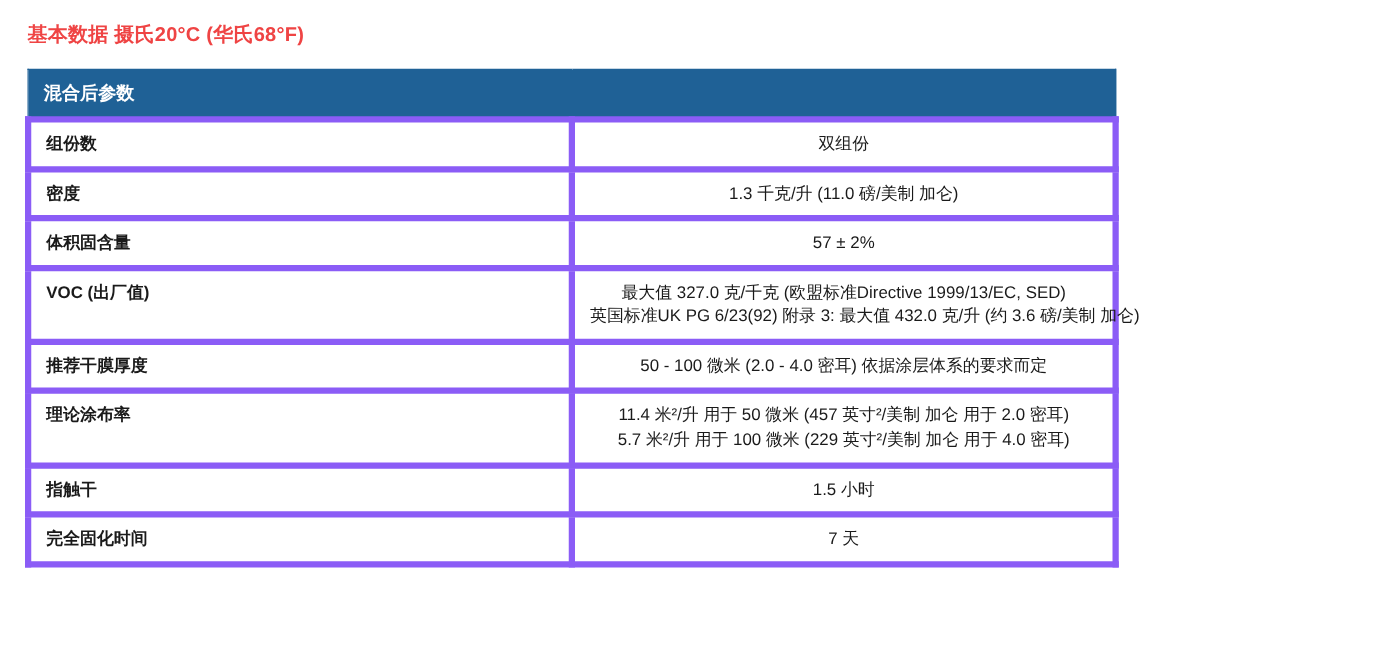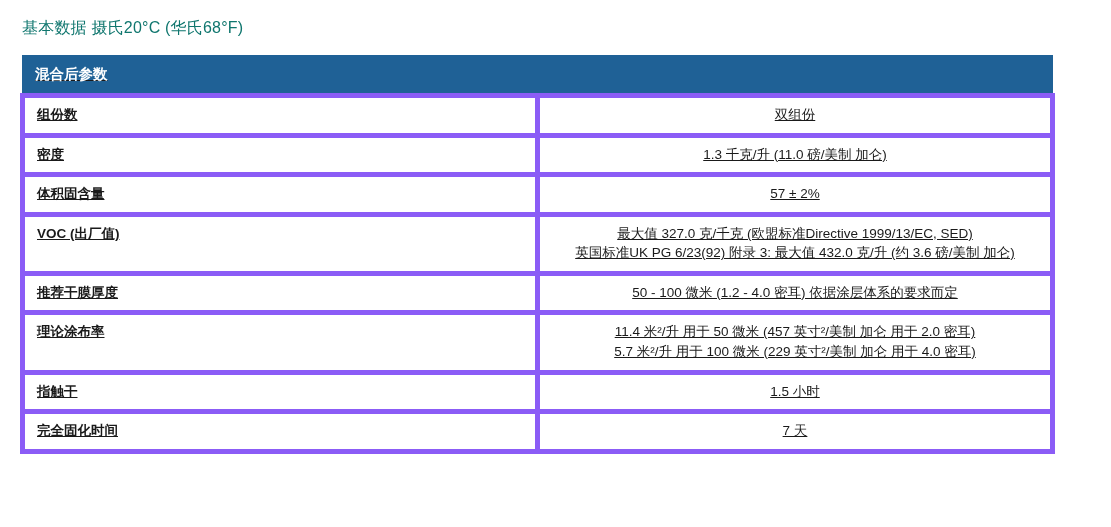--- a/index.html
+++ b/index.html
@@ -12,31 +12,30 @@
     height: 527px;
     font-family: "Liberation Sans", sans-serif;
     color: #1a1a1a;
     overflow: hidden;
   }
   .page {
     padding: 14px 20px 0 20px;
     box-sizing: border-box;
   }
   .doc-title {
-    color: #0f766e;
+    color: #ef4444;
     font-size: 16px;
-    font-weight: normal;
+    font-weight: bold;
     letter-spacing: 0.2px;
     margin: 4px 0 16px 2px;
   }
   table.data-table {
     border-collapse: collapse;
-    width: 1035px;
+    width: 875px;
     table-layout: fixed;
-    text-decoration: underline;
   }
   table.data-table tr.header-row th {
     background: #1f6196;
     color: #ffffff;
     font-size: 14.5px;
     font-weight: bold;
     text-align: left;
     padding: 8px 12px 9px 12px;
     border: 1px solid #1f6196;
     height: 20px;
@@ -96,21 +95,21 @@
       <tr>
         <td class="label-cell">VOC (出厂值)</td>
         <td class="value-cell">
           <span class="value-line">最大值 327.0 克/千克 (欧盟标准Directive 1999/13/EC, SED)</span>
           <span class="value-line">英国标准UK PG 6/23(92) 附录 3: 最大值 432.0 克/升 (约 3.6 磅/美制 加仑)</span>
         </td>
       </tr>
       <tr>
         <td class="label-cell">推荐干膜厚度</td>
         <td class="value-cell">
-          <span class="value-line">50 - 100 微米 (1.2 - 4.0 密耳) 依据涂层体系的要求而定</span>
+          <span class="value-line">50 - 100 微米 (2.0 - 4.0 密耳) 依据涂层体系的要求而定</span>
         </td>
       </tr>
       <tr>
         <td class="label-cell">理论涂布率</td>
         <td class="value-cell">
           <span class="value-line">11.4 米²/升 用于 50 微米 (457 英寸²/美制 加仑 用于 2.0 密耳)</span>
           <span class="value-line">5.7 米²/升 用于 100 微米 (229 英寸²/美制 加仑 用于 4.0 密耳)</span>
         </td>
       </tr>
       <tr>

